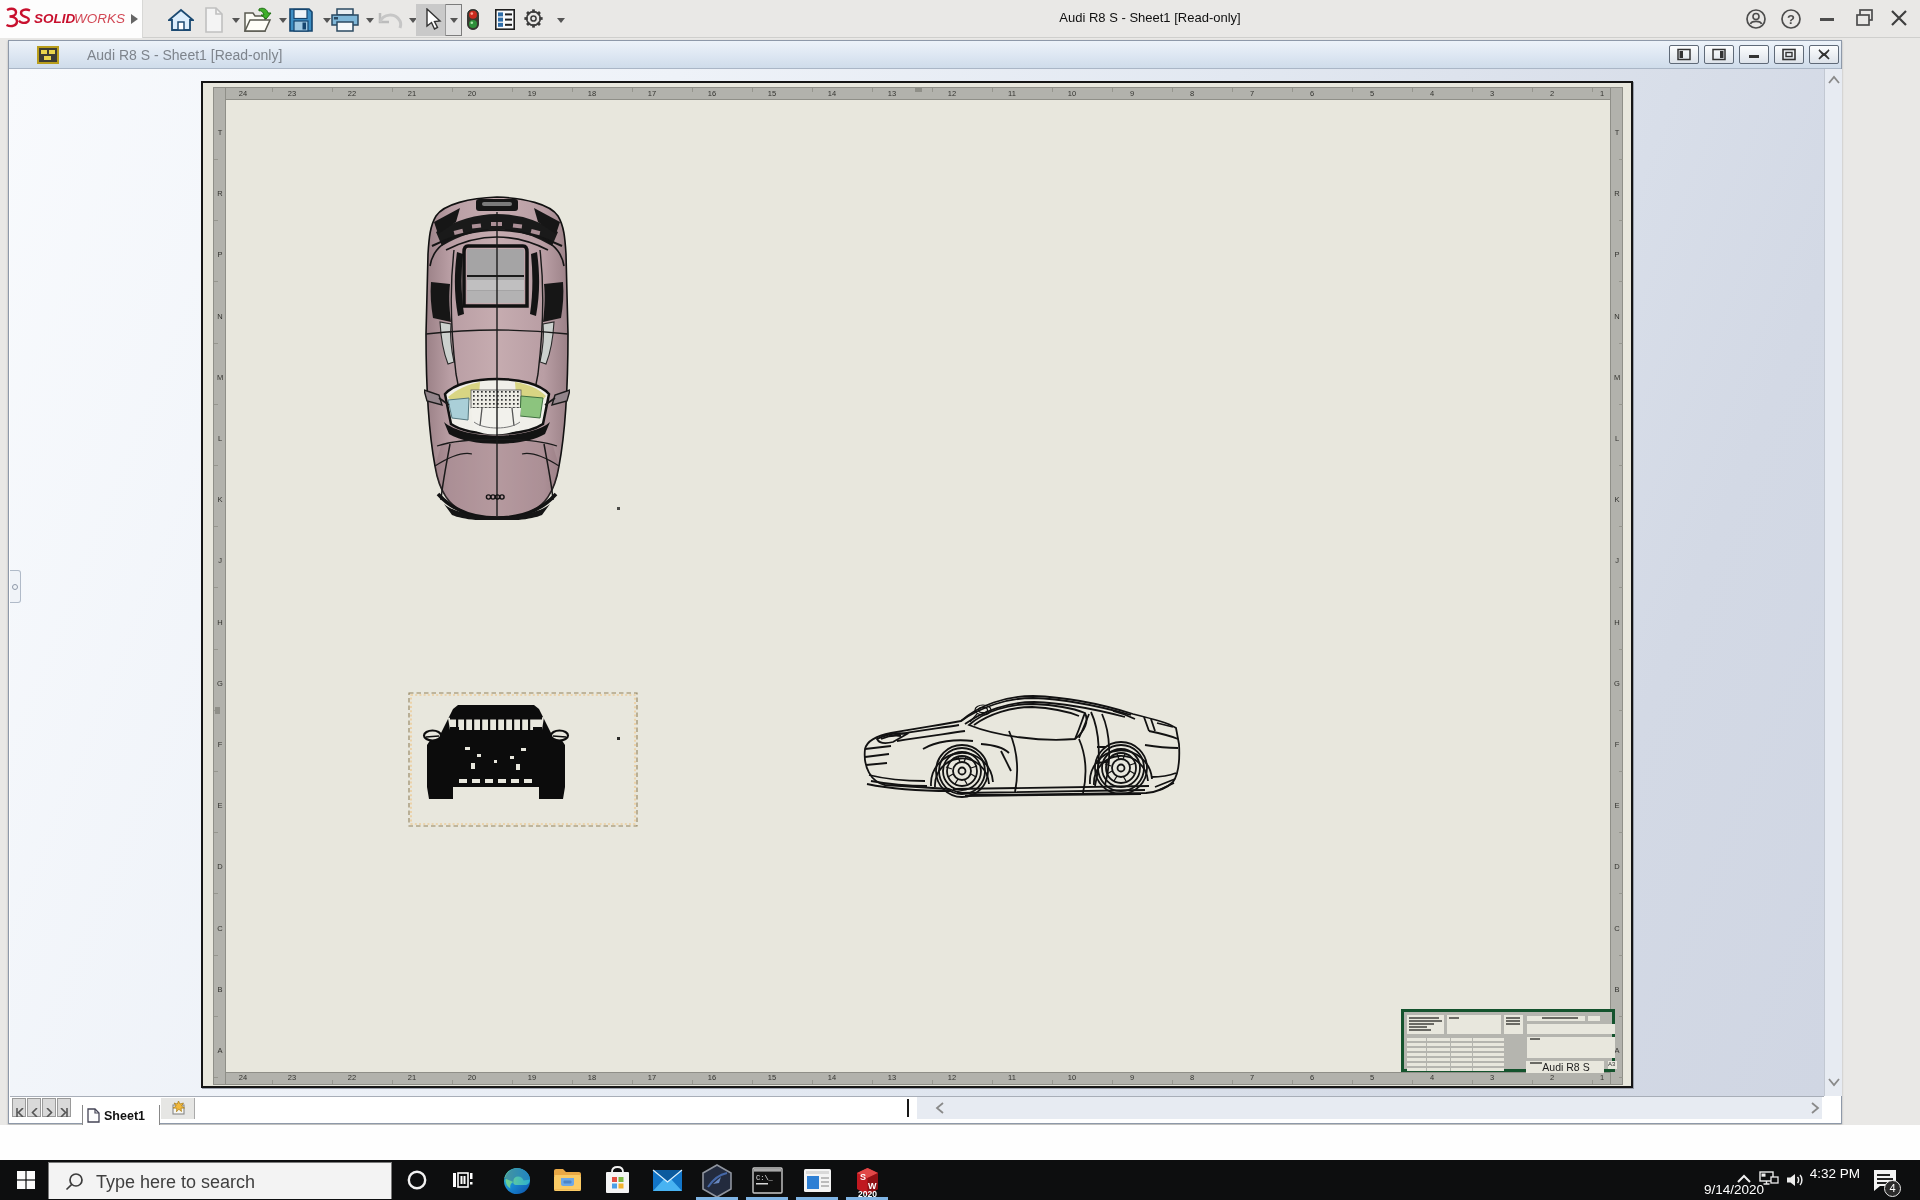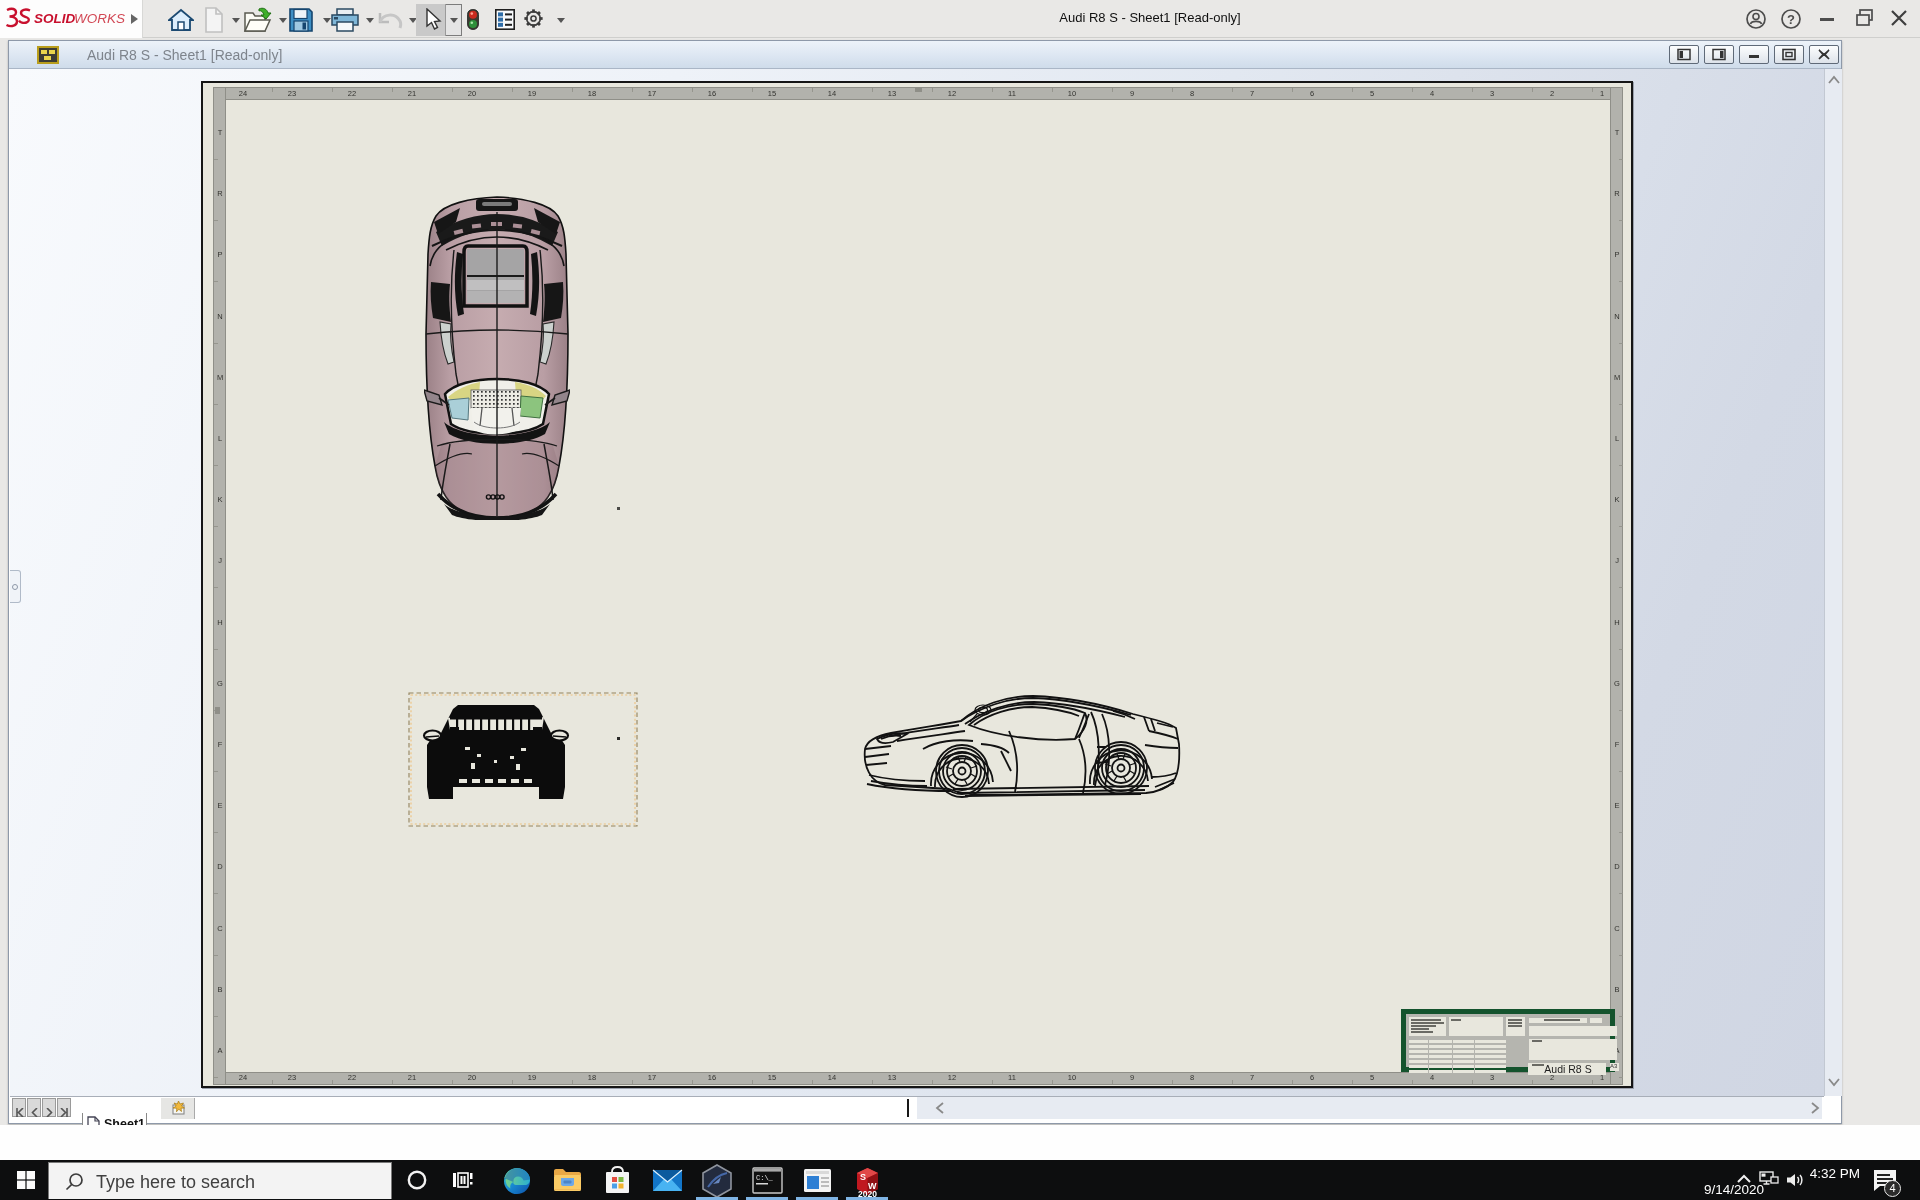--- a/index.html
+++ b/index.html
@@ -510,21 +510,21 @@
 <g fill="none" stroke="#121212" stroke-width="1.3">
 <path d="M99,73 L97,68 M103,73 L105,68 M92,85 L87,88 M91,80 L85,78 M97,90 L94,95 M103,90 L106,95 M110,85 L115,88 M110,79 L116,77"></path>
 <path d="M258,70 L256,65 M262,70 L264,65 M251,82 L246,85 M250,77 L244,75 M256,87 L253,92 M262,87 L265,92 M269,82 L274,85 M269,76 L275,74"></path>
 </g>
 <g fill="none" stroke="#121212" stroke-width="1.2">
 <ellipse cx="122" cy="21" rx="8" ry="5"></ellipse>
             <ellipse cx="122" cy="21" rx="4.5" ry="2.6"></ellipse>
 <path d="M116,25 L109,33"></path>
 </g>
 </svg>
-<div class="abs" style="left:1198px;top:926px;width:214px;height:63px;background:#b5b5af;border:5px solid #14532d">
+<div class="abs" style="left:1198px;top:926px;width:214px;height:63px;background:#b5b5af;border:3px solid #14532d">
           <div class="abs" style="left:3px;top:3px;width:37px;height:19px;background:#e8e7dd;"></div>
           <div class="abs" style="left:43px;top:3px;width:54px;height:19px;background:#e8e7dd;"></div>
           <div class="abs" style="left:100px;top:3px;width:19px;height:19px;background:#e8e7dd;"></div>
           <div class="abs" style="left:123px;top:4px;width:58px;height:5px;background:#e8e7dd;"></div>
           <div class="abs" style="left:184px;top:4px;width:12px;height:5px;background:#e8e7dd;"></div>
           <div class="abs" style="left:123px;top:12px;width:88px;height:10px;background:#e8e7dd;"></div>
           <div class="abs" style="left:123px;top:25px;width:88px;height:21px;background:#e8e7dd;"></div>
           <div class="abs" style="left:122px;top:49px;width:78px;height:12px;background:#e8e7dd;"></div>
           <div class="abs" style="left:204px;top:49px;width:9px;height:8px;background:#e8e7dd;"></div>
           <div class="abs" style="left:3px;top:26px;width:97px;height:3px;background:#e8e7dd;"></div>
@@ -560,21 +560,21 @@
         </svg></div>
 <div class="abs" style="left:17px;top:1px;width:14px;height:19px;background:#d9d9d9;border:1px solid #9a9a9a;text-align:center;padding-top:4px"><svg width="9" height="9" viewBox="0 0 9 9">
           <path d="M7 0 L2.5 4.5 L7 9" stroke="#555" stroke-width="1.6" fill="none"></path>
         </svg></div>
 <div class="abs" style="left:32px;top:1px;width:14px;height:19px;background:#d9d9d9;border:1px solid #9a9a9a;text-align:center;padding-top:4px"><svg width="9" height="9" viewBox="0 0 9 9">
           <path d="M2 0 L6.5 4.5 L2 9" stroke="#555" stroke-width="1.6" fill="none"></path>
         </svg></div>
 <div class="abs" style="left:47px;top:1px;width:14px;height:19px;background:#d9d9d9;border:1px solid #9a9a9a;text-align:center;padding-top:4px"><svg width="9" height="9" viewBox="0 0 9 9">
           <path d="M7 0 L7 9 M1 0 L5.5 4.5 L1 9" stroke="#555" stroke-width="1.6" fill="none"></path>
         </svg></div>
-<div class="abs" style="left:72px;top:16px;width:65px;height:22px;background:#fff;border-left:1px solid #888;border-right:1px solid #888">
+<div class="abs" style="left:72px;top:8px;width:78px;height:22px;background:#fff;border-left:1px solid #888;border-right:1px solid #888">
 <svg class="abs" style="left:4px;top:3px" width="13" height="15" viewBox="0 0 13 15">
           <path d="M1 1 L8 1 L12 5 L12 14 L1 14 Z" fill="#fdfdfd" stroke="#445" stroke-width="1.3"></path>
           <path d="M8 1 L8 5 L12 5" fill="none" stroke="#445" stroke-width="1.2"></path>
         </svg>
 <span class="abs" style="left:21px;top:4px;font-size:12.5px;font-weight:bold;color:#111">Sheet1</span>
       </div>
 <div class="abs" style="left:151px;top:1px;width:34px;height:21px;background:#e6e6e4;border-right:1px solid #aaa">
 <svg class="abs" style="left:10px;top:3px" width="15" height="14" viewBox="0 0 15 14">
           <rect x="2" y="4" width="11" height="9" fill="#f6f6f2" stroke="#888" stroke-width="1.1"></rect>
           <path d="M7.5 0 L9 3 L12.5 2 L10.5 5 L13.5 7 L10 7.2 L10.5 10.5 L7.8 8.2 L5.5 10.8 L5.8 7.2 L2 7 L5.2 5 L3 2 L6.3 3 Z" fill="#f2b83a" stroke="#a67a14" stroke-width="0.7"></path>

